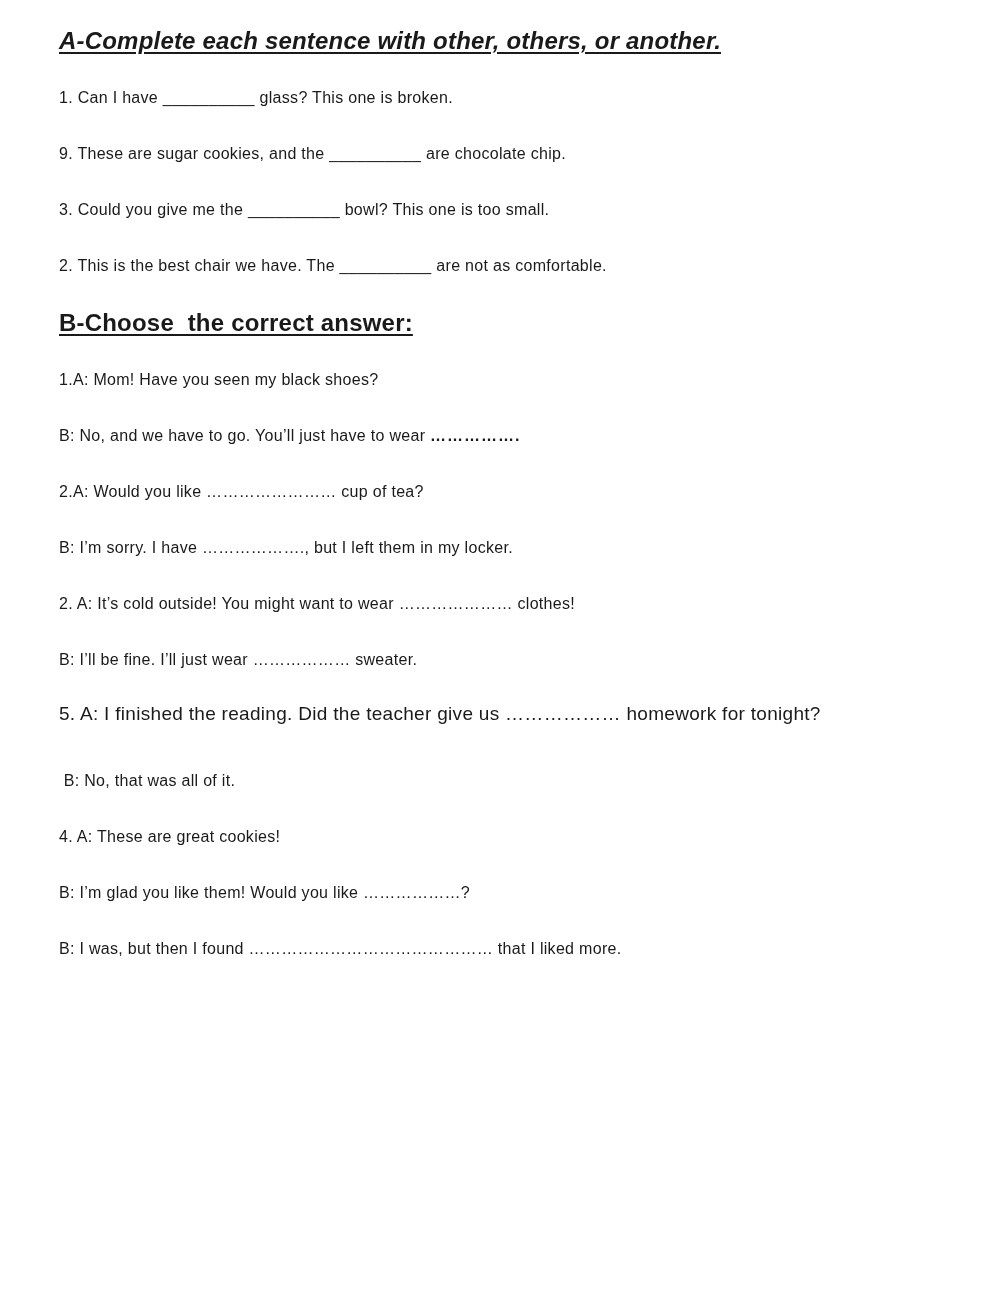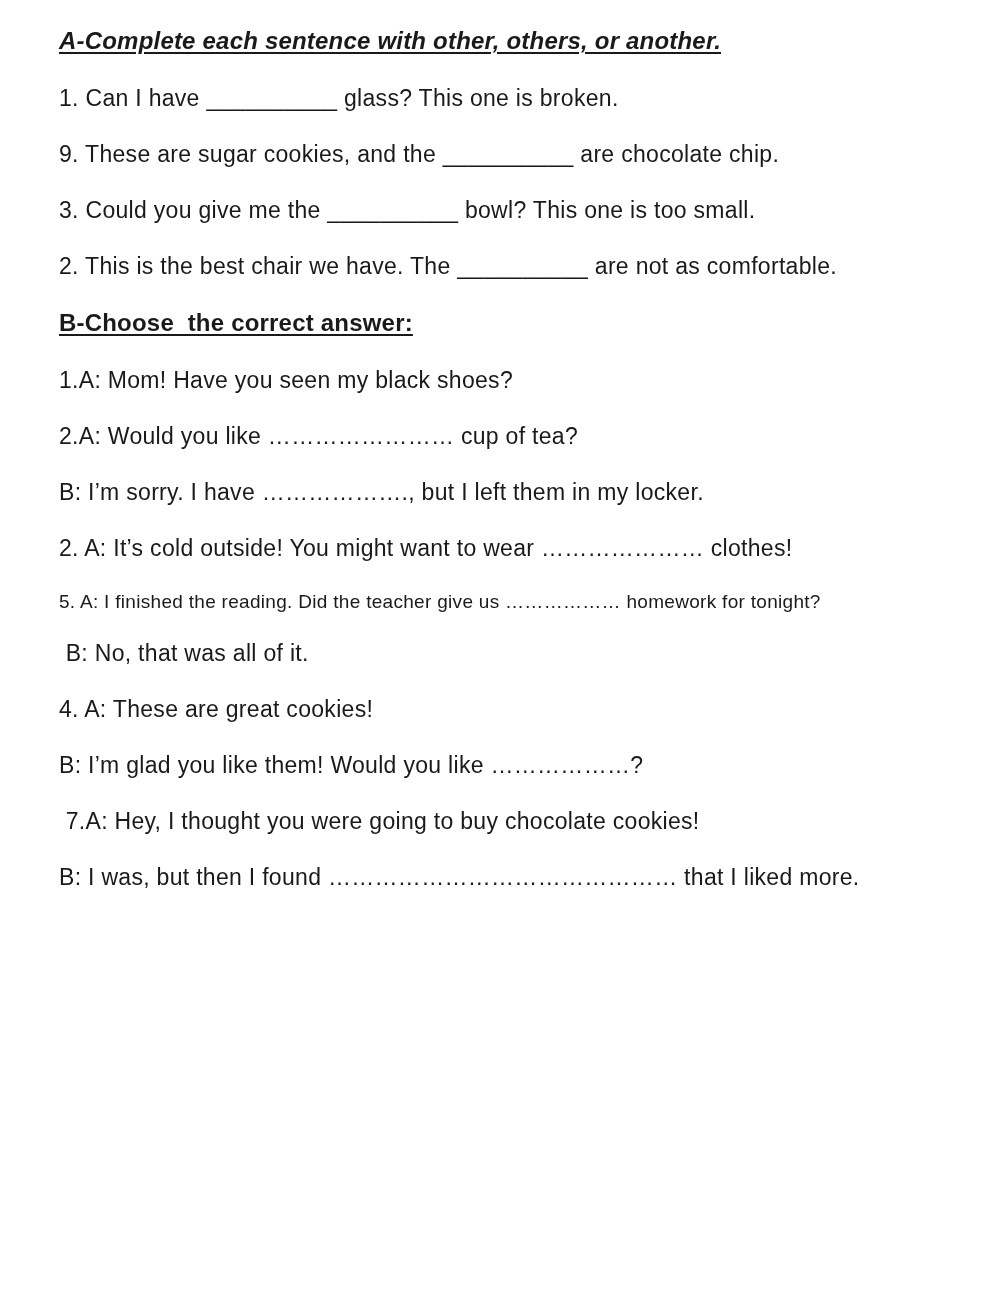--- a/index.html
+++ b/index.html
@@ -25,30 +25,30 @@
     text-decoration-thickness: 2px;
     text-underline-offset: 3px;
     margin: 0 0 30px 0;
     white-space: pre-wrap;
     letter-spacing: 0.2px;
   }
   .section-title.italic {
     font-style: italic;
   }
   .line {
-    font-size: 23px;
+    font-size: 16px;
     line-height: 26px;
     margin: 0 0 30px 0;
     white-space: pre-wrap;
     letter-spacing: 0.3px;
   }
   .line.small {
     font-size: 19px;
     line-height: 22px;
-    margin-bottom: 27px;
+    margin-bottom: 43px;
   }
   .dots {
     font-weight: 700;
     letter-spacing: 1px;
   }
 </style>
 </head>
 <body>
 
 <div class="page">
@@ -60,25 +60,26 @@
         <p class="line">9. These are sugar cookies, and the __________ are chocolate chip.</p>
         <p class="line">3. Could you give me the __________ bowl? This one is too small.</p>
         <p class="line">2. This is the best chair we have. The __________ are not as comfortable.</p>
       </div>
   </section>
 
   <section>
     <h2 class="section-title">B-Choose  the correct answer:</h2>
     <div>
         <p class="line">1.A: Mom! Have you seen my black shoes?</p>
+        <p class="line">B: No, and we have to go. You’ll just have to wear <b class="dots">…………….</b></p>
         <p class="line">2.A: Would you like …………………… cup of tea?</p>
         <p class="line">B: I’m sorry. I have ………………., but I left them in my locker.</p>
         <p class="line">2. A: It’s cold outside! You might want to wear ………………… clothes!</p>
+        <p class="line">B: I’ll be fine. I’ll just wear ……………… sweater.</p>
         <p class="line small">5. A: I finished the reading. Did the teacher give us ……………… homework for tonight?</p>
         <p class="line"> B: No, that was all of it.</p>
         <p class="line">4. A: These are great cookies!</p>
         <p class="line">B: I’m glad you like them! Would you like ………………?</p>
-        <p class="line"> 7.A: Hey, I thought you were going to buy chocolate cookies!</p>
         <p class="line">B: I was, but then I found ……………………………………… that I liked more.</p>
       </div>
   </section>
 
 </div>
 
 </body></html>

